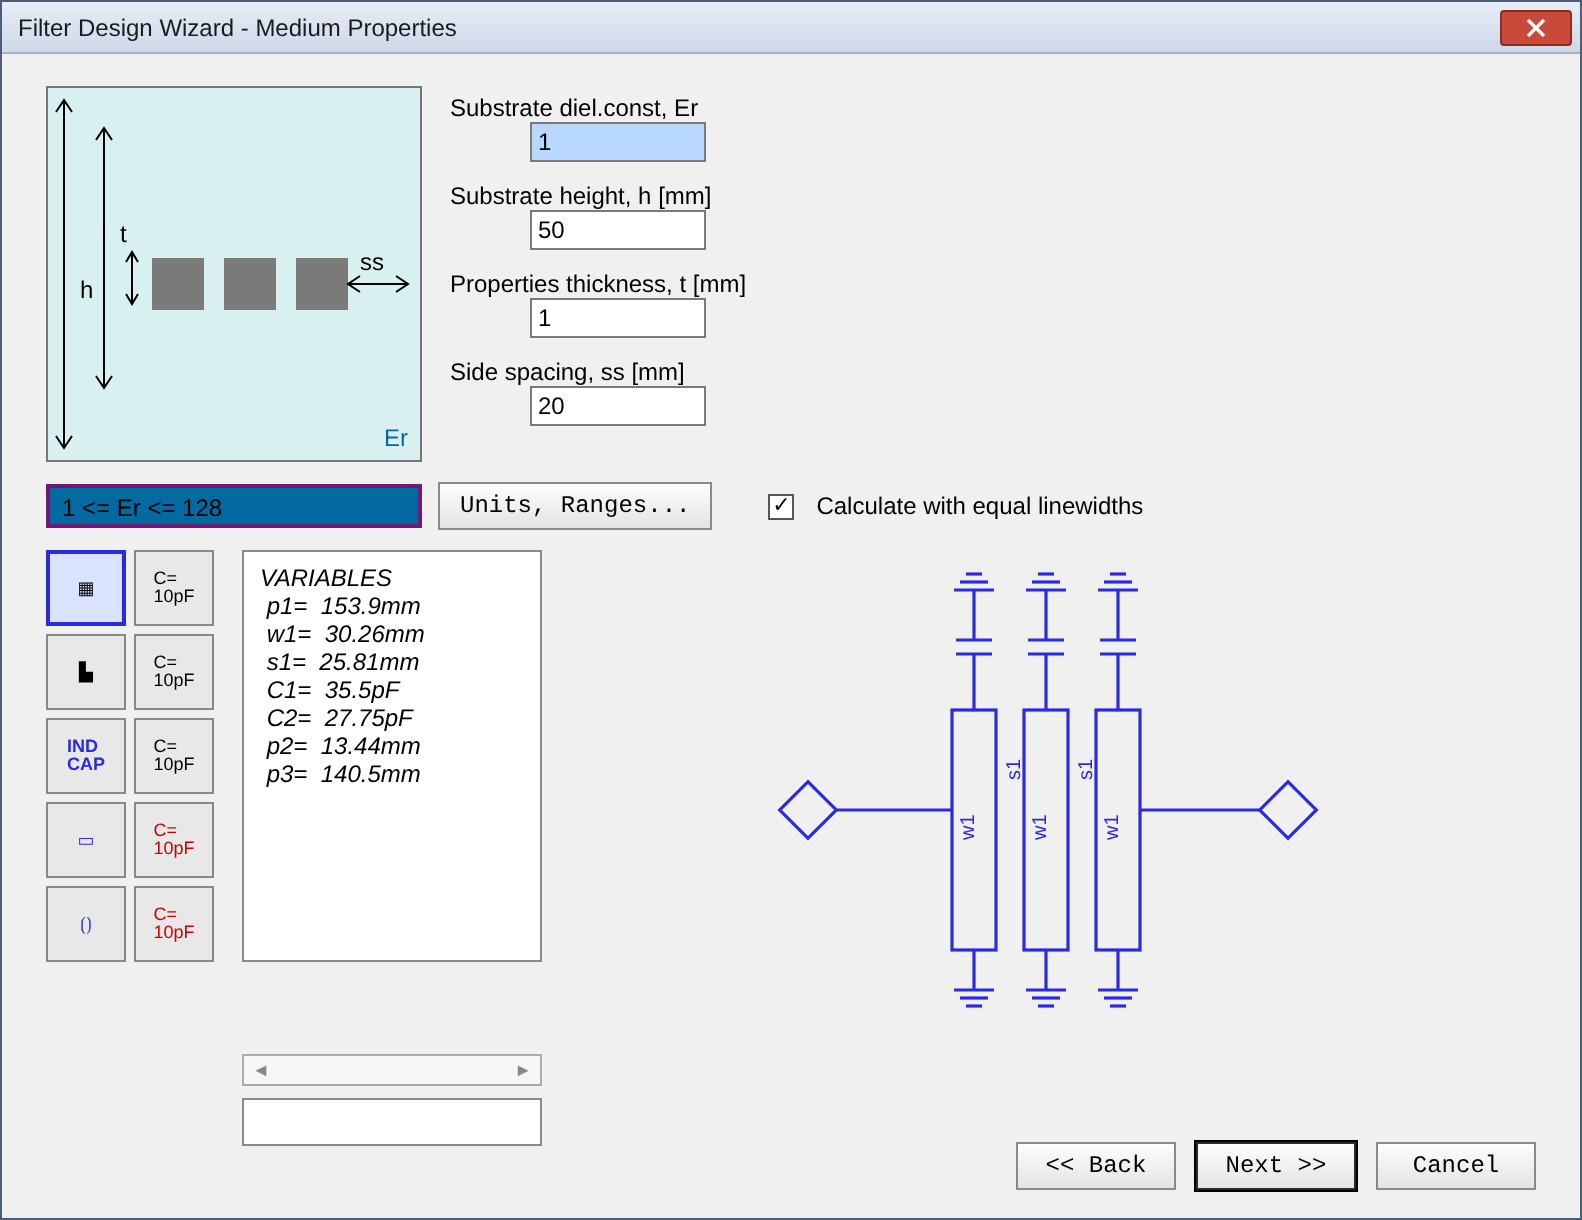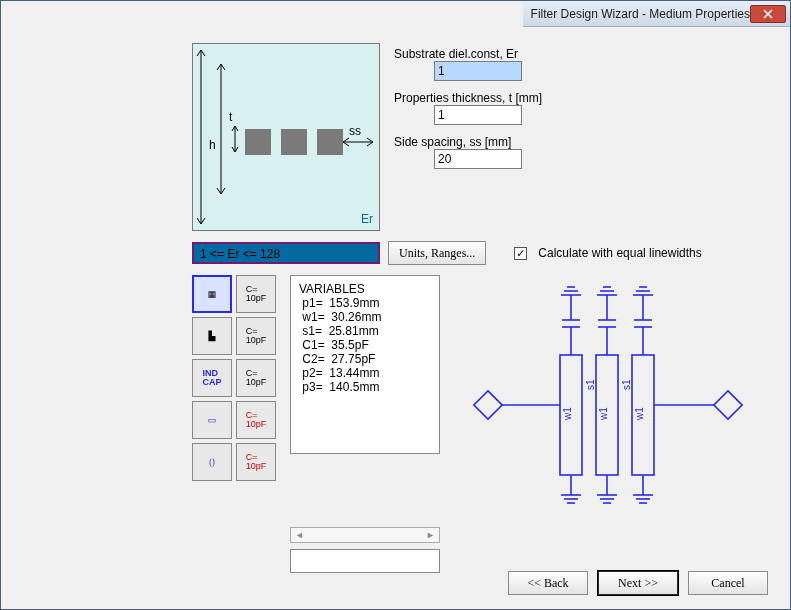--- a/index.html
+++ b/index.html
@@ -14,21 +14,21 @@
     margin: 0;
     font-family: Tahoma, "Segoe UI", sans-serif;
     font-size: 12px;
     background: #fff;
     color: #000;
   }
   .window {
     width: 791px; height: 610px;
     border: 1px solid #4a5d7a;
     background: var(--win-bg);
-    display: flex; flex-direction: column; align-items: flex-end;
+    display: flex; flex-direction: column;
   }
   .titlebar {
     height: 26px;
     background: linear-gradient(to bottom, var(--title-start), var(--title-end));
     display: flex; align-items: center;
     padding: 0 4px 0 8px;
     border-bottom: 1px solid #a6b1c2;
   }
   .title-text { flex: 1; font-size: 12px; color: #1b1b1b; }
   .close-btn {
@@ -70,41 +70,42 @@
     border: 2px solid #701a75;
     background:#0369a1;
     height: 22px;
     line-height: 20px;
     padding: 0 6px;
   }
   .btn {
     height:24px; padding: 0 10px;
     background: linear-gradient(#fdfdfd,#e4e4e4);
     border:1px solid #8a8a8a;
-    font-family: Liberation Serif, serif; font-size:12px;
+    font-family: Liberation Mono, monospace; font-size:12px;
     cursor: pointer;
   }
   .checkbox-row { display:flex; align-items:center; gap:11px; margin-left:20px; }
   .chk { width:13px;height:13px;border:1px solid #555;background:#fff;display:flex;align-items:center;justify-content:center;font-size:11px;line-height:1;}
   .chk.checked::after { content:"✓"; font-size:11px; }
   
   .mid-row { display:flex; gap:8px; margin-top:10px; }
   .palette { width:90px; display:grid; grid-template-columns: 40px 40px; grid-auto-rows:38px; gap:4px; }
   .p-btn {
     border:1px solid #888; background:#e8e8e8;
     display:flex;flex-direction:column;align-items:center;justify-content:center;
     font-size:9px; line-height:1; gap:1px; cursor:pointer;
   }
   .p-btn.sel { border:2px solid #2a2ae0; background:#d9e3ff; }
   .var-box {
     width: 150px;
     border:1px solid #888; background:#fff;
     padding:6px 8px 6px 8px;
     overflow:auto;
-    height: 179px;
+    height: 206px;
+    font-style: italic;
   }
   .var-box .hdr { font-weight:normal; }
   .var-line { white-space:pre; }
   .schematic {
     flex:1;
     display:flex;align-items:center;justify-content:center;
   }
   .scroll-stub {
     width:150px;height:16px;border:1px solid #aaa;background:#f6f6f6;margin-top:2px;margin-left:98px;display:flex;justify-content:space-between;align-items:center;padding:0 4px;color:#888;font-size:9px;
   }
@@ -162,20 +163,24 @@
         <span style="position:absolute;left:36px;top:66px;">t</span>
         <span style="position:absolute;left:16px;top:94px;">h</span>
         <span style="position:absolute;left:156px;top:80px;">ss</span>
         <span style="position:absolute;right:6px;bottom:4px;color:#0369a1;">Er</span>
       </div>
 
       <div class="params">
         <div class="param-row">
           <span class="param-label">Substrate diel.const, Er</span>
           <input class="param-input" style="background: rgb(184, 216, 255);" value="1">
+        </div>
+        <div class="param-row">
+          <span class="param-label">Substrate height, h [mm]</span>
+          <input class="param-input" value="50" style="">
         </div>
         <div class="param-row">
           <span class="param-label">Properties thickness, t [mm]</span>
           <input class="param-input" value="1" style="">
         </div>
         <div class="param-row">
           <span class="param-label">Side spacing, ss [mm]</span>
           <input class="param-input" value="20" style="">
         </div>
       </div>

